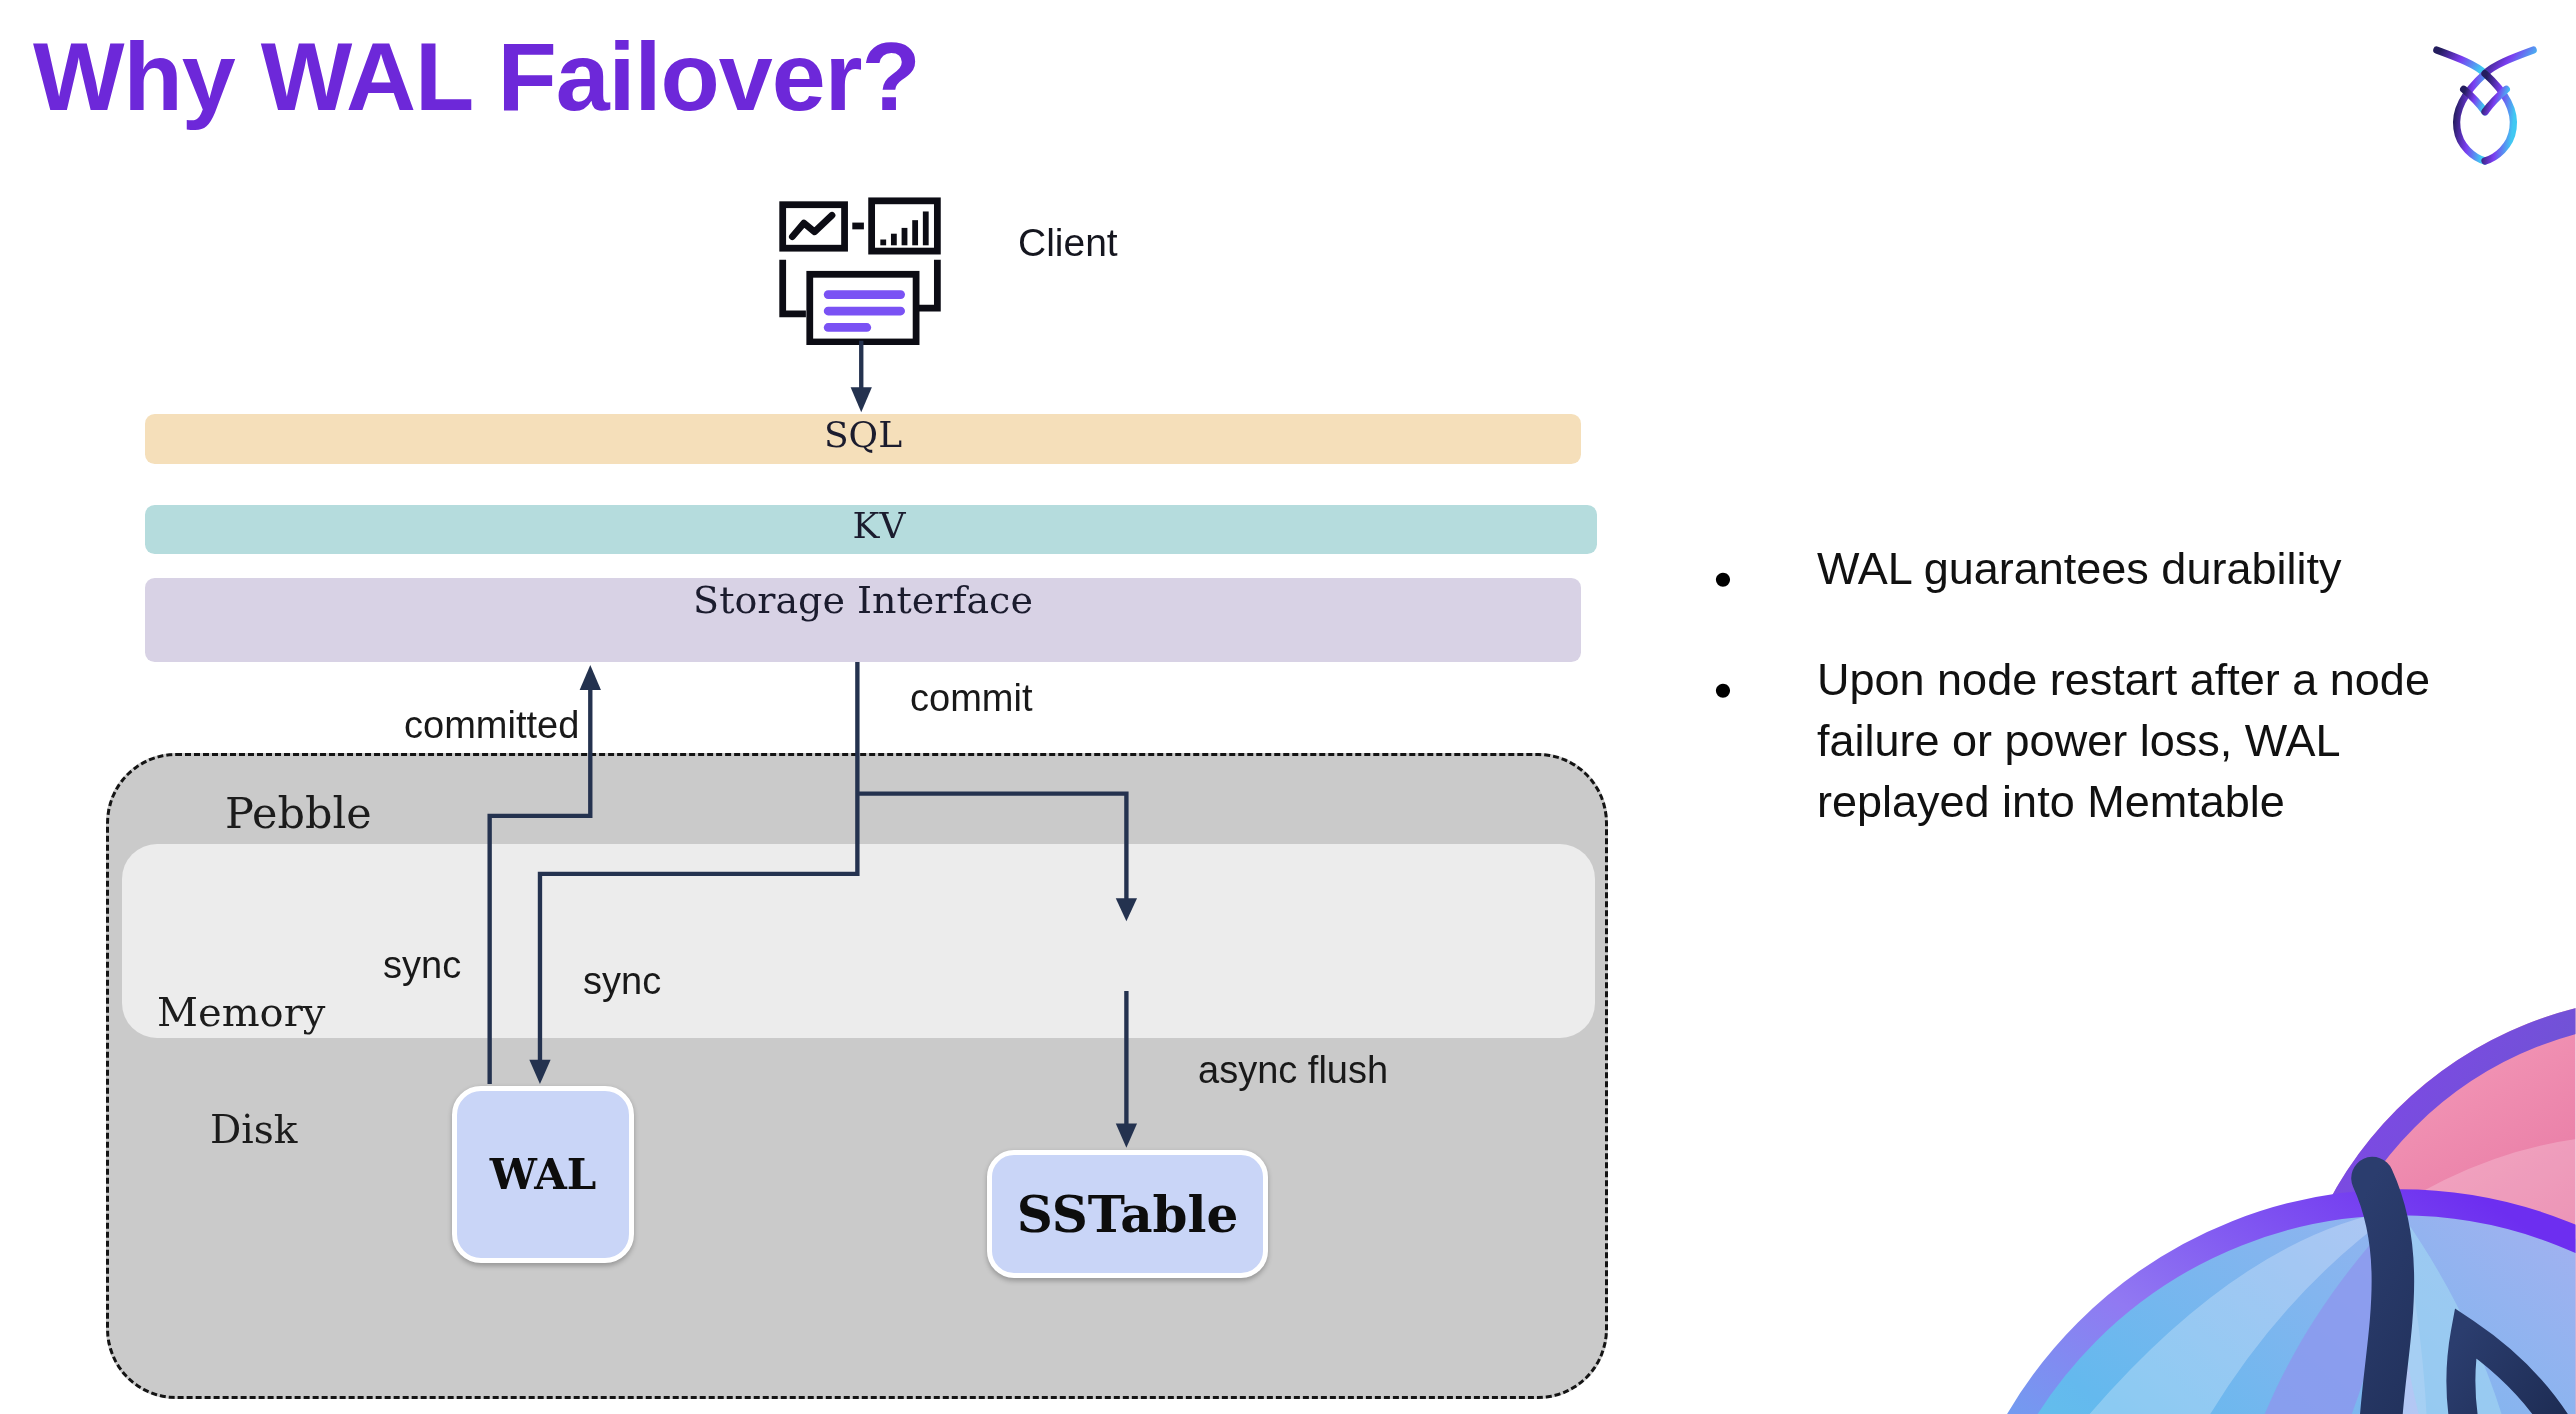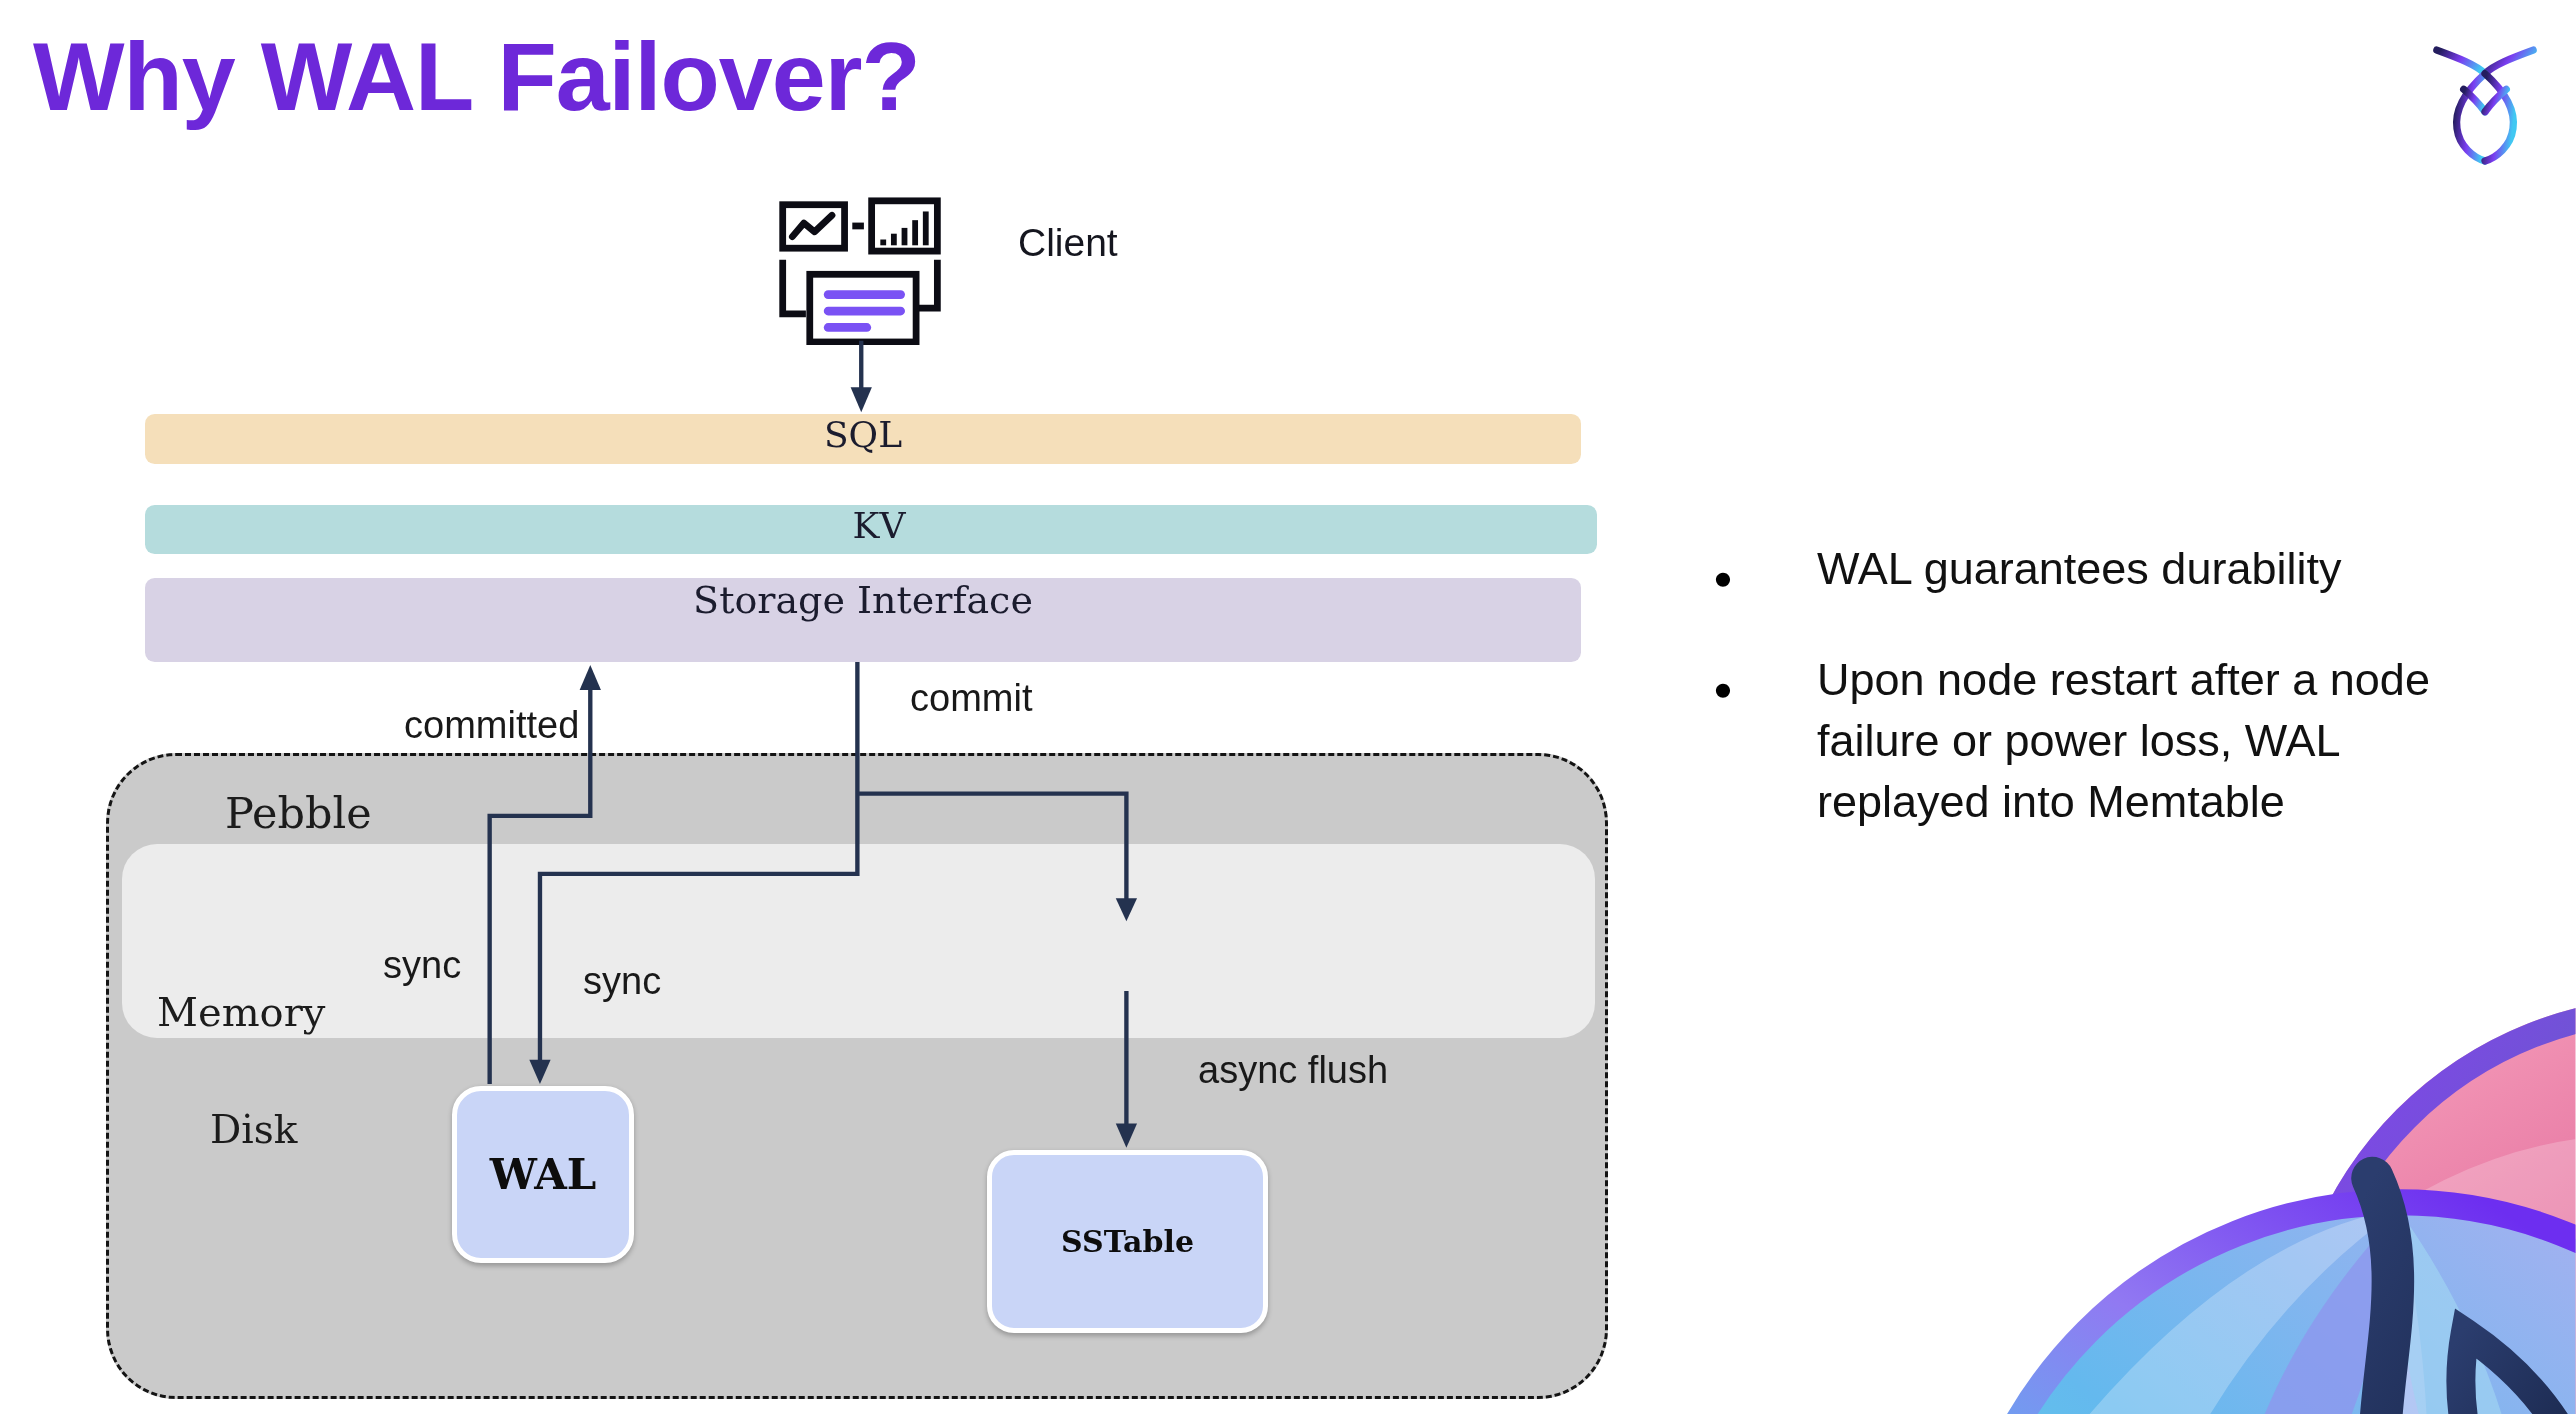--- a/index.html
+++ b/index.html
@@ -28,21 +28,21 @@
   #pebble-label{left:225px;top:788px;font-size:43px;}
   #memory-label{left:157px;top:989px;font-size:40px;}
   #disk-label{left:210px;top:1107px;font-size:39px;}
 
   
   .comp-box{background:#c9d5f7;display:flex;align-items:center;justify-content:center;
             font-family:"DejaVu Serif","Liberation Serif",serif;font-weight:bold;color:#0d0d0d;
             box-sizing:border-box;box-shadow:0 2.9px 5.8px rgba(0,0,0,0.25);}
   #wal-box{left:452px;top:1086px;width:182px;height:177px;border:5.8px solid #ffffff;border-radius:29px;font-size:42px;}
   #memtable-box{left:987px;top:923px;width:277px;height:66px;border:2.9px solid #a5a5af;border-radius:13.5px;font-size:42px;}
-  #sstable-box{left:987px;top:1150px;width:281px;height:183px;border:5.8px solid #ffffff;border-radius:27px;font-size:30px;}
+  #sstable-box{left:987px;top:1150px;width:281px;height:128px;border:5.8px solid #ffffff;border-radius:27px;font-size:50px;}
 
   
   .edge-label{font-size:38px;color:#191919;}
   #lbl-committed{left:404px;top:704px;}
   #lbl-commit{left:910px;top:677px;}
   #lbl-sync-left{left:383px;top:944px;}
   #lbl-sync-right{left:583px;top:960px;}
   #lbl-async-flush{left:1198px;top:1049px;}
 
   

